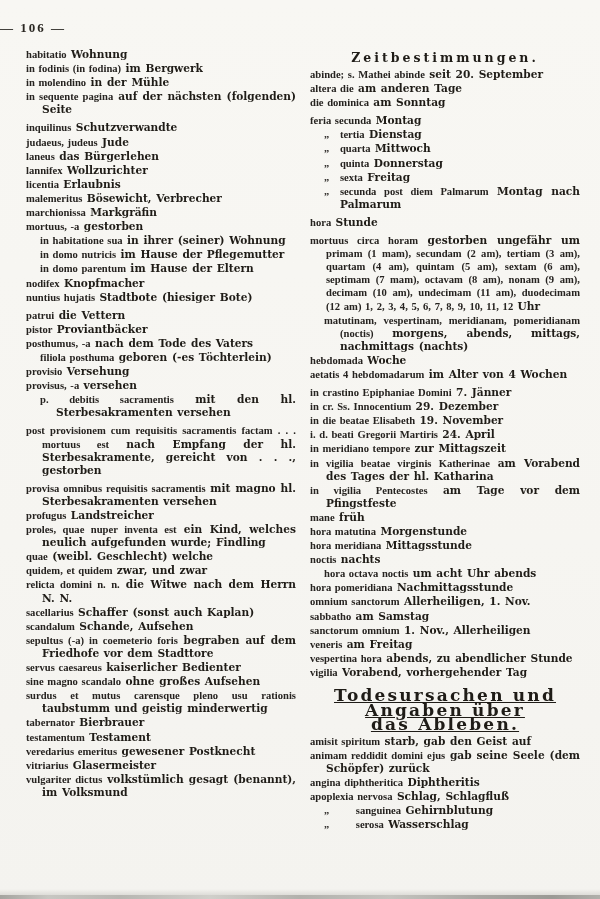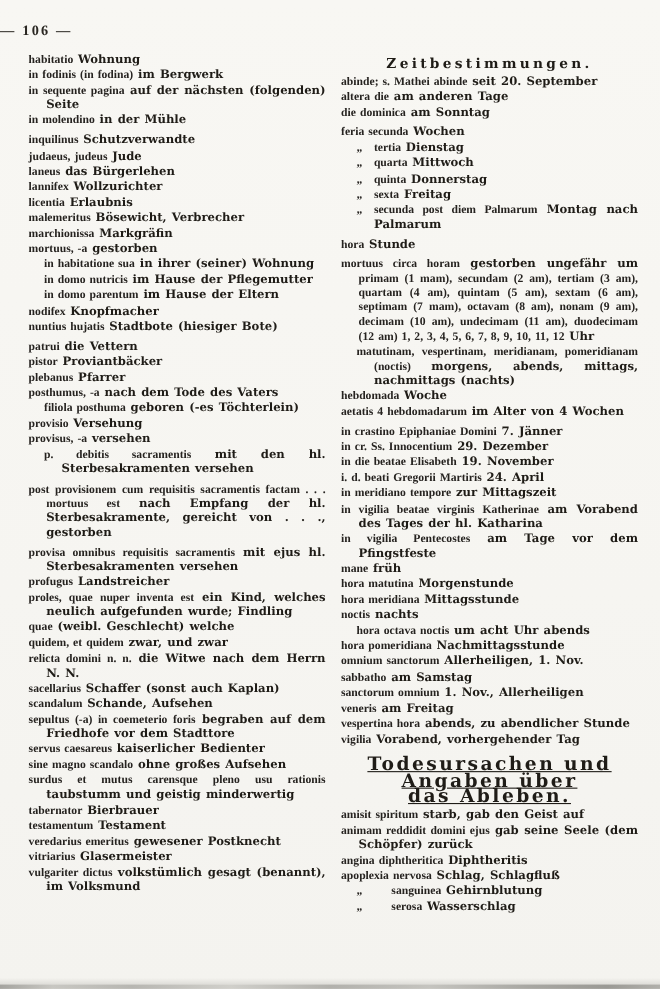--- a/index.html
+++ b/index.html
@@ -91,45 +91,44 @@
 
 <div class="page">
 
   <div class="pageno">— 106 —</div>
 
   <div class="columns">
 
     <div class="col col-left">
         <p class="entry"><span class="la">habitatio</span> <span class="de">Wohnung</span></p>
         <p class="entry"><span class="la">in fodinis (in fodina)</span> <span class="de">im Bergwerk</span></p>
+        <p class="entry"><span class="la">in molendino</span> <span class="de">in der Mühle</span></p>
         <p class="entry"><span class="la">in sequente pagina</span> <span class="de">auf der nächsten (folgenden) Seite</span></p>
-        <p class="entry"><span class="la">in molendino</span> <span class="de">in der Mühle</span></p>
         <p class="entry gap"><span class="la">inquilinus</span> <span class="de">Schutzverwandte</span></p>
         <p class="entry"><span class="la">judaeus, judeus</span> <span class="de">Jude</span></p>
         <p class="entry"><span class="la">laneus</span> <span class="de">das Bürgerlehen</span></p>
         <p class="entry"><span class="la">lannifex</span> <span class="de">Wollzurichter</span></p>
         <p class="entry"><span class="la">licentia</span> <span class="de">Erlaubnis</span></p>
         <p class="entry"><span class="la">malemeritus</span> <span class="de">Bösewicht, Verbrecher</span></p>
         <p class="entry"><span class="la">marchionissa</span> <span class="de">Markgräfin</span></p>
         <p class="entry"><span class="la">mortuus, -a</span> <span class="de">gestorben</span></p>
         <p class="entry sub"><span class="la">in habitatione sua</span> <span class="de">in ihrer (seiner) Wohnung</span></p>
         <p class="entry sub"><span class="la">in domo nutricis</span> <span class="de">im Hause der Pflegemutter</span></p>
         <p class="entry sub"><span class="la">in domo parentum</span> <span class="de">im Hause der Eltern</span></p>
         <p class="entry"><span class="la">nodifex</span> <span class="de">Knopfmacher</span></p>
         <p class="entry"><span class="la">nuntius hujatis</span> <span class="de">Stadtbote (hiesiger Bote)</span></p>
         <p class="entry gap"><span class="la">patrui</span> <span class="de">die Vettern</span></p>
         <p class="entry"><span class="la">pistor</span> <span class="de">Proviantbäcker</span></p>
-        <p class="entry"><span class="la">plebanus</span> <span class="de">Pfarrer</span></p>
         <p class="entry"><span class="la">posthumus, -a</span> <span class="de">nach dem Tode des Vaters</span></p>
         <p class="entry sub"><span class="la">filiola posthuma</span> <span class="de">geboren (-es Töchterlein)</span></p>
         <p class="entry"><span class="la">provisio</span> <span class="de">Versehung</span></p>
         <p class="entry"><span class="la">provisus, -a</span> <span class="de">versehen</span></p>
         <p class="entry sub"><span class="la">p. debitis sacramentis</span> <span class="de">mit den hl. Sterbesakramenten versehen</span></p>
         <p class="entry gap"><span class="la">post provisionem cum requisitis sacramentis factam . . . mortuus est</span> <span class="de">nach Empfang der hl. Sterbesakramente, gereicht von . . ., gestorben</span></p>
-        <p class="entry gap"><span class="la">provisa omnibus requisitis sacramentis</span> <span class="de">mit ejus hl. Sterbesakramenten versehen</span></p>
+        <p class="entry gap"><span class="la">provisa omnibus requisitis sacramentis</span> <span class="de">mit magno hl. Sterbesakramenten versehen</span></p>
         <p class="entry"><span class="la">profugus</span> <span class="de">Landstreicher</span></p>
         <p class="entry"><span class="la">proles, quae nuper inventa est</span> <span class="de">ein Kind, welches neulich aufgefunden wurde; Findling</span></p>
         <p class="entry"><span class="la">quae</span> <span class="de">(weibl. Geschlecht) welche</span></p>
         <p class="entry"><span class="la">quidem, et quidem</span> <span class="de">zwar, und zwar</span></p>
         <p class="entry"><span class="la">relicta domini n. n.</span> <span class="de">die Witwe nach dem Herrn N. N.</span></p>
         <p class="entry"><span class="la">sacellarius</span> <span class="de">Schaffer (sonst auch Kaplan)</span></p>
         <p class="entry"><span class="la">scandalum</span> <span class="de">Schande, Aufsehen</span></p>
         <p class="entry"><span class="la">sepultus (-a) in coemeterio foris</span> <span class="de">begraben auf dem Friedhofe vor dem Stadttore</span></p>
         <p class="entry"><span class="la">servus caesareus</span> <span class="de">kaiserlicher Bedienter</span></p>
         <p class="entry"><span class="la">sine magno scandalo</span> <span class="de">ohne großes Aufsehen</span></p>
@@ -141,21 +140,21 @@
         <p class="entry"><span class="la">vulgariter dictus</span> <span class="de">volkstümlich gesagt (benannt), im Volksmund</span></p>
       </div>
 
     <div class="col col-right">
       <div class="section-heading">Zeitbestimmungen.</div>
 
       <div>
           <p class="entry"><span class="la">abinde; s. Mathei abinde</span> <span class="de">seit 20. September</span></p>
           <p class="entry"><span class="la">altera die</span> <span class="de">am anderen Tage</span></p>
           <p class="entry"><span class="la">die dominica</span> <span class="de">am Sonntag</span></p>
-          <p class="entry gap"><span class="la">feria secunda</span> <span class="de">Wochen</span></p>
+          <p class="entry gap"><span class="la">feria secunda</span> <span class="de">Montag</span></p>
           <p class="entry sub"><span class="la">„ tertia</span> <span class="de">Dienstag</span></p>
           <p class="entry sub"><span class="la">„ quarta</span> <span class="de">Mittwoch</span></p>
           <p class="entry sub"><span class="la">„ quinta</span> <span class="de">Donnerstag</span></p>
           <p class="entry sub"><span class="la">„ sexta</span> <span class="de">Freitag</span></p>
           <p class="entry sub"><span class="la">„ secunda post diem Palmarum</span> <span class="de">Montag nach Palmarum</span></p>
           <p class="entry gap"><span class="la">hora</span> <span class="de">Stunde</span></p>
           <p class="entry gap"><span class="la">mortuus circa horam</span> <span class="de">gestorben ungefähr um</span> <span class="la">primam (1 mam), secundam (2 am), tertiam (3 am), quartam (4 am), quintam (5 am), sextam (6 am), septimam (7 mam), octavam (8 am), nonam (9 am), decimam (10 am), undecimam (11 am), duodecimam (12 am) 1, 2, 3, 4, 5, 6, 7, 8, 9, 10, 11, 12</span> <span class="de">Uhr</span></p>
           <p class="entry sub"><span class="la">matutinam, vespertinam, meridianam, pomeridianam (noctis)</span> <span class="de">morgens, abends, mittags, nachmittags (nachts)</span></p>
           <p class="entry"><span class="la">hebdomada</span> <span class="de">Woche</span></p>
           <p class="entry"><span class="la">aetatis 4 hebdomadarum</span> <span class="de">im Alter von 4 Wochen</span></p>

